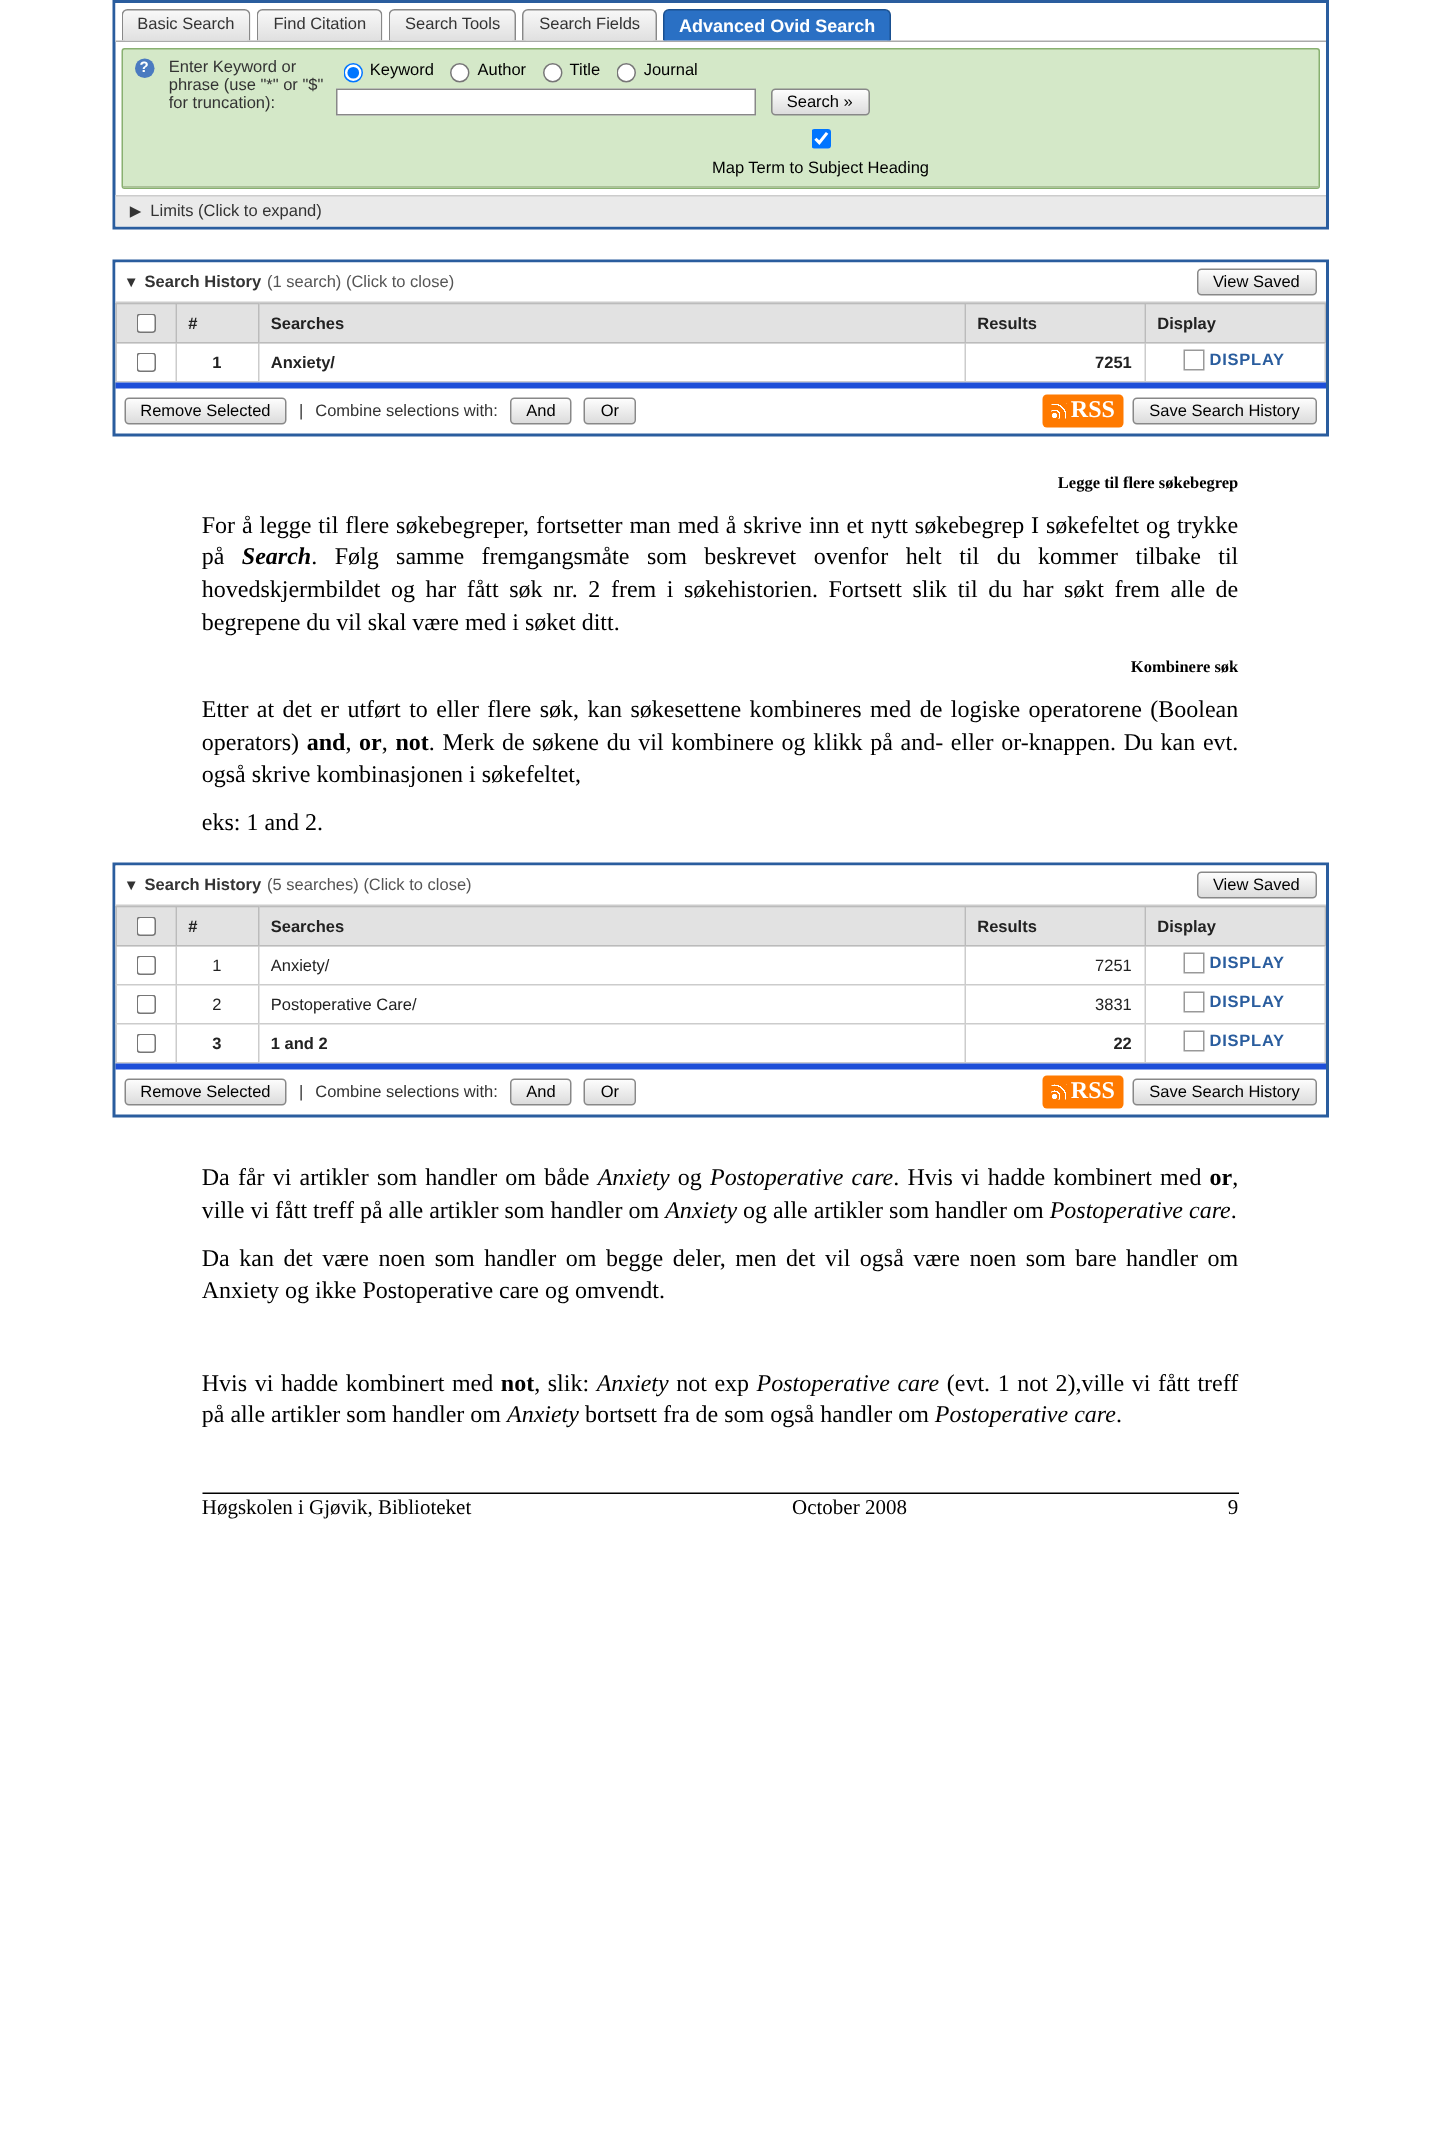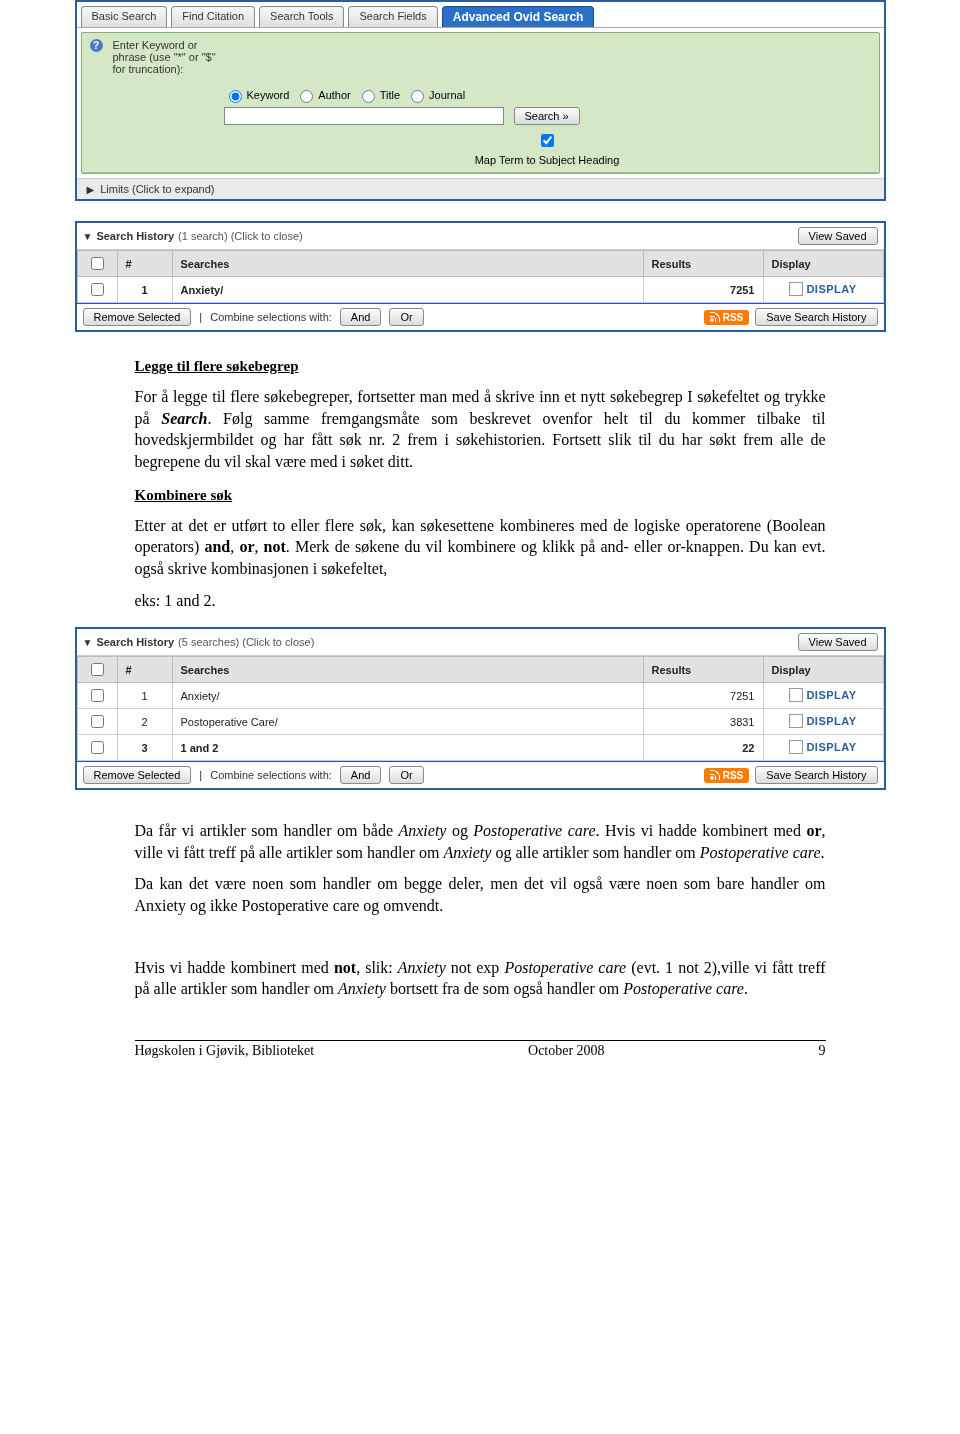--- a/index.html
+++ b/index.html
@@ -61,21 +61,21 @@
     border-radius: 50%;
     background: #4a7ac0;
     color: #fff;
     font-size: 10px;
     font-weight: bold;
     align-items: center;
     justify-content: center;
     margin-right: 4px;
   }
   .kw-label { font-size: 11px; color: #333; width: 105px; }
-  .radio-grp { display: flex; gap: 6px; align-items: center; font-size: 11px; margin-top: 48px; }
+  .radio-grp { display: flex; gap: 6px; align-items: center; font-size: 11px; }
   .radio-grp label { display:flex; align-items:center; gap:2px; }
   .search-input {
     width: 280px;
     height: 18px;
     border: 1px solid #888;
     background: #fff;
   }
   .btn {
     border: 1px solid #888;
     border-radius: 3px;
@@ -155,58 +155,58 @@
     width: 12px; height: 12px;
     border: 1px solid #999;
     background: #fff;
     display: inline-block;
   }
   .hist-foot {
     display: flex;
     align-items: center;
     justify-content: space-between;
     padding: 4px 6px;
-    border-top: 1px solid #1d4ed8;
+    border-top: 4px solid #1d4ed8;
   }
   .foot-left { display: flex; align-items: center; gap: 8px; font-size: 11px; color: #333; }
   .foot-right { display: flex; align-items: center; gap: 6px; }
   .rss-badge {
     background: #ff7a00;
     color: #fff;
-    font-size: 10px;
+    font-size: 16px;
     font-weight: bold;
     padding: 2px 6px;
     border-radius: 3px;
     display: inline-flex;
     align-items: center;
     gap: 3px;
+    font-family: Liberation Serif, serif;
   }
   .rss-badge::before {
     content:"";
     width:10px;height:10px;
     background:
       radial-gradient(circle at 2px 8px, #fff 1.5px, transparent 2px),
       repeating-radial-gradient(circle at 2px 8px, transparent 0 3px, #fff 3px 4px);
     background-color:#ff7a00;
   }
 
   
   .body-text {
     font-family: "Times New Roman", serif;
     font-size: 16px;
     line-height: 1.35;
     color: #000;
     padding: 12px 60px 0 60px;
   }
   .body-text h3 {
-    font-size: 15px;
-    font-weight: bold;
-    text-align: left;
+    font-size: 11px;
+    font-weight: bold;
+    text-align: right;
     margin: 12px 0 10px 0;
-    text-decoration: underline;
   }
   .body-text p { margin: 0 0 10px 0; text-align: justify; }
   .body-text .b { font-weight: bold; }
   .body-text .i { font-style: italic; }
   .body-text .bi { font-weight: bold; font-style: italic; }
 
   .page-foot {
     display: flex;
     justify-content: space-between;
     border-top: 1px solid #000;

